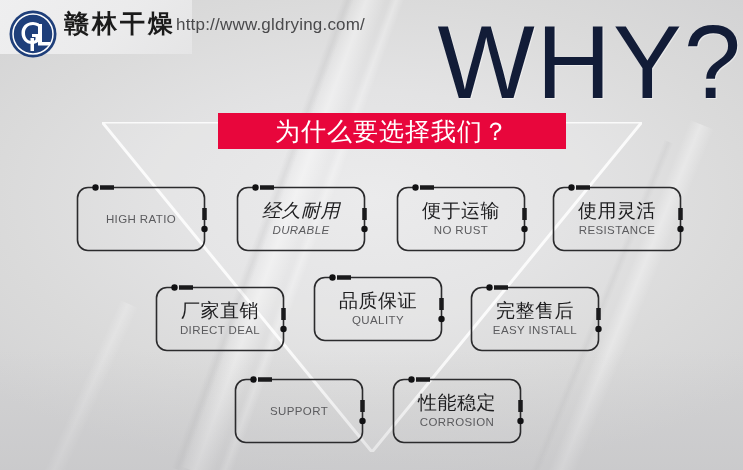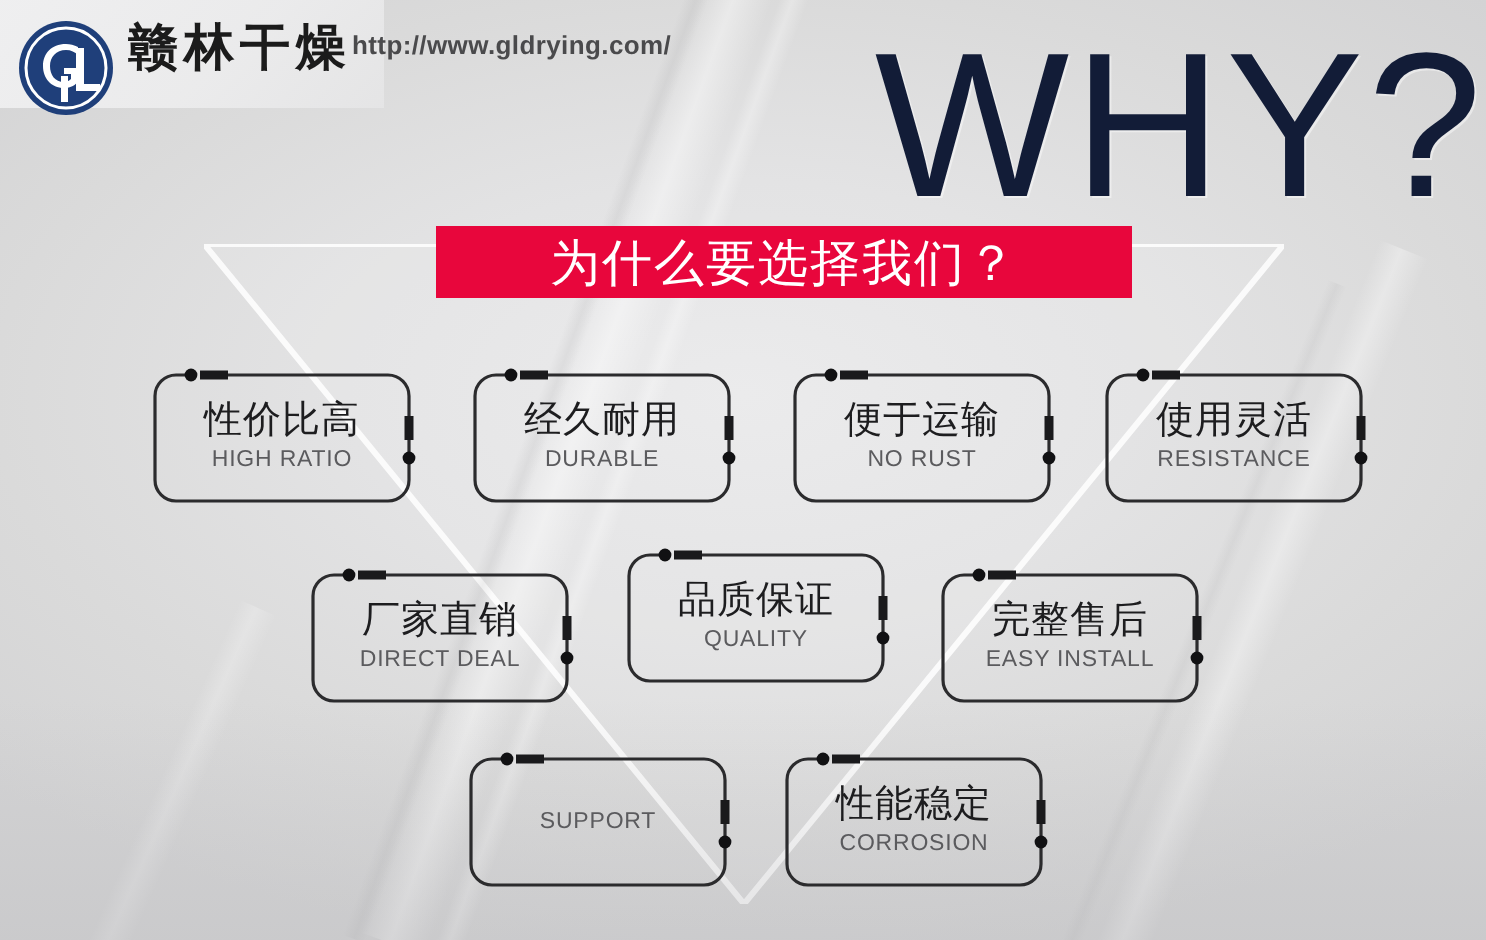--- a/index.html
+++ b/index.html
@@ -91,22 +91,22 @@
     font-family: "DejaVu Sans", "Liberation Sans", sans-serif;
     font-size: 25px;
     font-weight: 700;
     letter-spacing: 3px;
     color: #1b1b1b;
     white-space: nowrap;
   }
   .brand-url {
     margin-top: 5px;
     font-family: "Liberation Sans", sans-serif;
-    font-size: 13px;
-    font-weight: 700;
+    font-size: 17px;
+    font-weight: 400;
     letter-spacing: .2px;
     color: #4a4a4c;
     white-space: nowrap;
   }
 
   
   .headline {
     position: absolute;
     left: 0; right: 0;
     top: 14px;
@@ -228,26 +228,25 @@
     <div class="frame">
       <svg viewBox="0 0 130 66">
         <path d="M12 1.5 L19 1.5 M30 1.5 L118 1.5 A10.5 10.5 0 0 1 128.5 12 L128.5 22 M128.5 34 L128.5 54 A10.5 10.5 0 0 1 118 64.5 L12 64.5 A10.5 10.5 0 0 1 1.5 54 L1.5 12 A10.5 10.5 0 0 1 12 1.5" fill="none" stroke="#2b2b2d" stroke-width="1.6" stroke-linecap="round"></path>
         <path d="M24 1.5 L38 1.5" stroke="#1a1a1c" stroke-width="4.5" stroke-linecap="butt"></path>
         <path d="M128.5 22 L128.5 34" stroke="#1a1a1c" stroke-width="4.5" stroke-linecap="butt"></path>
         <circle cx="19.5" cy="1.5" r="3.2" fill="#111113"></circle>
         <circle cx="128.5" cy="43" r="3.2" fill="#111113"></circle>
       </svg>
     </div>
     <div class="labels">
-      <div class="cn">性价比高</div>
       <div class="en">HIGH RATIO</div>
     </div>
   </div>
 
-  <div class="feature" style="left:236px; top:186px;">
+  <div class="feature" style="left:236px; top:186px;font-style:italic;">
     <div class="frame">
       <svg viewBox="0 0 130 66">
         <path d="M12 1.5 L19 1.5 M30 1.5 L118 1.5 A10.5 10.5 0 0 1 128.5 12 L128.5 22 M128.5 34 L128.5 54 A10.5 10.5 0 0 1 118 64.5 L12 64.5 A10.5 10.5 0 0 1 1.5 54 L1.5 12 A10.5 10.5 0 0 1 12 1.5" fill="none" stroke="#2b2b2d" stroke-width="1.6" stroke-linecap="round"></path>
         <path d="M24 1.5 L38 1.5" stroke="#1a1a1c" stroke-width="4.5"></path>
         <path d="M128.5 22 L128.5 34" stroke="#1a1a1c" stroke-width="4.5"></path>
         <circle cx="19.5" cy="1.5" r="3.2" fill="#111113"></circle>
         <circle cx="128.5" cy="43" r="3.2" fill="#111113"></circle>
       </svg>
     </div>
     <div class="labels">

